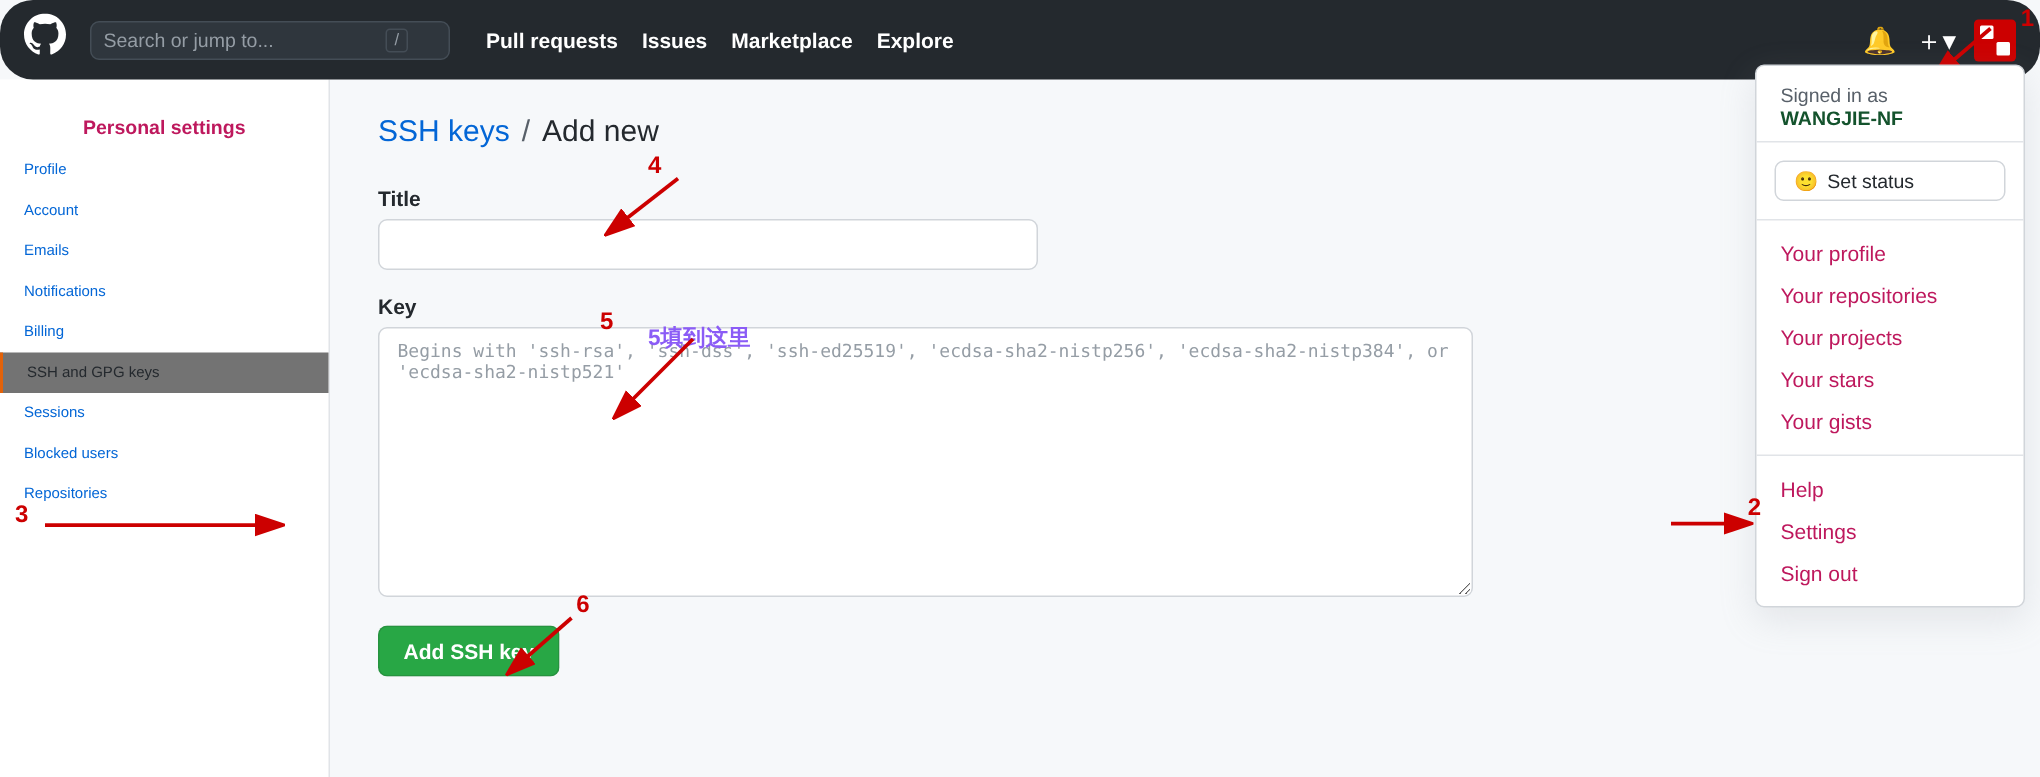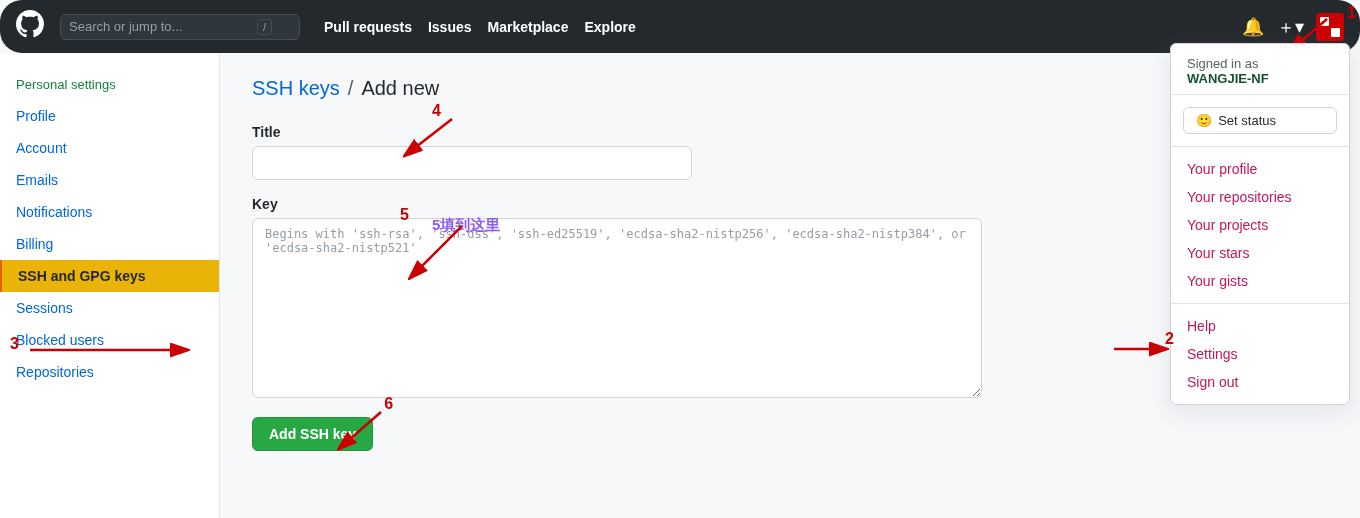--- a/index.html
+++ b/index.html
@@ -107,36 +107,37 @@
     
     .sidebar {
       width: 220px;
       background: white;
       border-right: 1px solid #e1e4e8;
       padding: 16px 0;
       flex-shrink: 0;
     }
     .sidebar-header {
       font-size: 13px;
-      font-weight: 400;
-      color: #15803d;
+      font-weight: 700;
+      color: #be185d;
       padding: 8px 16px 8px 16px;
+      text-align: center;
     }
     .sidebar-item {
       display: block;
       padding: 8px 16px;
       color: #0366d6;
       text-decoration: none;
-      font-size: 14px;
+      font-size: 10px;
       cursor: pointer;
     }
     .sidebar-item.active {
-      background: #eab308;
-      color: #24292e;
-      font-weight: 700;
+      background: #737373;
+      color: #24292e;
+      font-weight: 400;
       border-left: 2px solid #e36209;
     }
 
     
     .main-content {
       flex: 1;
       padding: 24px 32px;
       max-width: 780px;
     }
     .breadcrumb {

